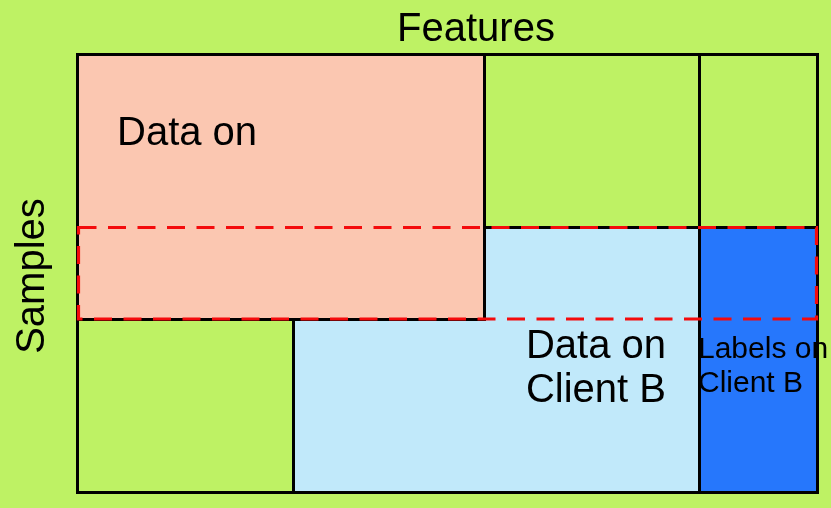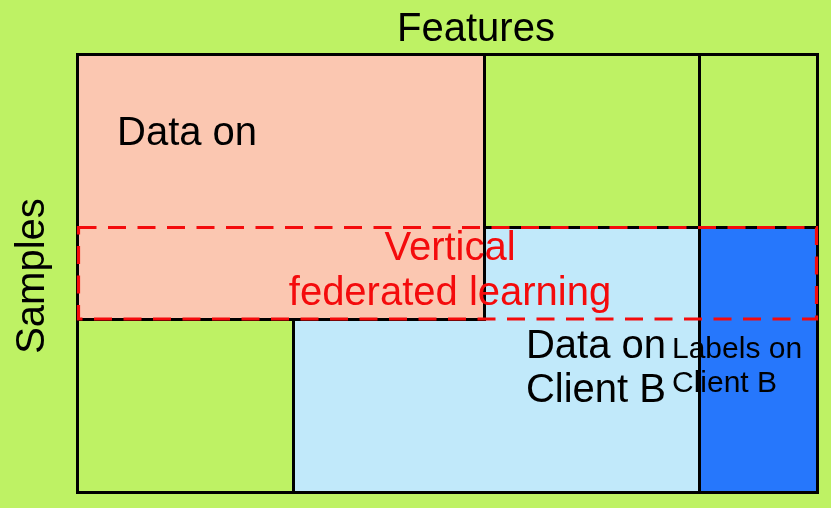--- a/index.html
+++ b/index.html
@@ -85,21 +85,21 @@
     text-align: center;
     color: var(--vfl-accent, #F40B0C);
   }
   .label-client-b {
     left: 596px; top: 322px;
     transform: translateX(-50%);
     font-size: 40px; line-height: 44px;
     text-align: center;
   }
   .label-labels-b {
-    left: 672px; top: 331px;
+    left: 698px; top: 331px;
     font-size: 30px; line-height: 34px;
     text-align: left;
   }
 </style>
 </head>
 <body>
 
 <div class="canvas">
 
   <div class="abs txt axis-title">Features</div>
@@ -117,24 +117,20 @@
   <div class="abs matrix-outline"></div>
 
   <svg class="abs vfl-svg" viewBox="0 0 831 508">
     <rect x="78.5" y="227.5" width="738" height="91.5"></rect>
   </svg>
 
   <div class="abs txt label-client-a">
     <div>Data on</div>
   </div>
 
-  <div class="abs txt label-vfl">
-    <div>Vertical</div>
-    <div>federated learning</div>
-  </div>
 
   <div class="abs txt label-client-b">
     <div>Data on</div>
     <div>Client B</div>
   </div>
 
   <div class="abs txt label-labels-b">
     <div>Labels on</div>
     <div>Client B</div>
   </div>

